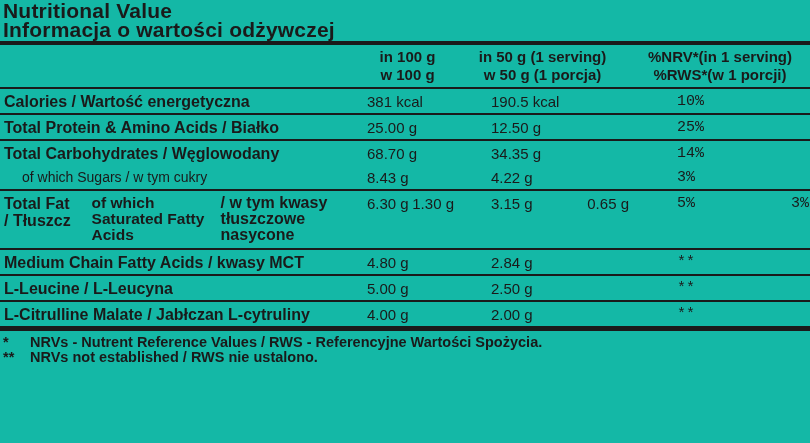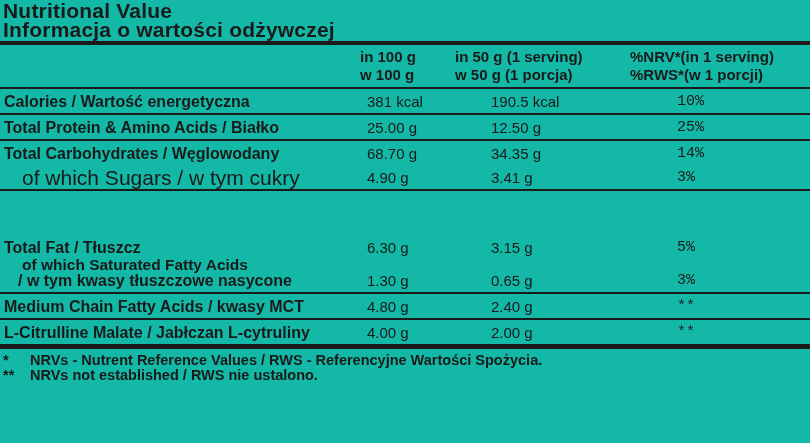--- a/index.html
+++ b/index.html
@@ -25,44 +25,44 @@
     margin-top:2px;
     border-top:4px solid #1a1a1a;
   }
   col.c-label { width:360px; }
   col.c-100  { width:95px;  }
   col.c-50   { width:175px; }
   col.c-nrv  { width:180px; }
 
   th {
     font-weight:bold; font-size:15px; line-height:18px;
-    text-align:left; vertical-align:middle;
+    text-align:center; vertical-align:middle;
     padding:3px 0 3px 0;
     border-bottom:2px solid #1a1a1a;
   }
   td { vertical-align:middle; }
   td.lbl {
     font-weight:bold; font-size:16px; line-height:17px;
     padding:4px 0 3px 4px;
   }
-  td.lbl.indent { font-weight:normal; font-size:21px; padding-left:22px; }
+  td.lbl.indent { font-weight:normal; font-size:14px; padding-left:22px; }
   td.v { font-size:15px; line-height:17px; padding-top:4px; padding-bottom:3px; }
   td.v100 { padding-left:7px;  }
   td.v50  { padding-left:36px; }
   td.vnrv { padding-left:47px;font-family:Liberation Mono, monospace; }
 
   tr.r   td { border-bottom:2px solid #1a1a1a; }
   tr.r-noline td { border-bottom:none; }
   tr.r-thick  td { border-bottom:5px solid #1a1a1a; }
 
   
   tr.fat td { vertical-align:top; }
   .stack {
     height:50px;
-    display:flex; flex-direction:column; justify-content:space-between;margin-top:44px;
+    display:flex; justify-content:space-between;
   }
   .fat-l1 { font-weight:bold; font-size:16px;  line-height:17px; }
   .fat-l2 { font-weight:bold; font-size:15.5px; line-height:16px; padding-left:18px; }
   .fat-l3 { font-weight:bold; font-size:16px; line-height:16px; padding-left:14px; }
 
   td.section {
     font-weight:bold; font-size:16px; line-height:17px;
     padding:3px 0 2px 4px;
     border-bottom:3px solid #1a1a1a;
   }
@@ -125,22 +125,22 @@
         <td class="v vnrv">25%</td>
       </tr>
       <tr class="r-noline">
         <td class="lbl">Total Carbohydrates / Węglowodany</td>
         <td class="v v100">68.70 g</td>
         <td class="v v50">34.35 g</td>
         <td class="v vnrv">14%</td>
       </tr>
       <tr class="r">
         <td class="lbl indent">of which Sugars / w tym cukry</td>
-        <td class="v v100">4.90 g</td>
-        <td class="v v50">3.41 g</td>
+        <td class="v v100">8.43 g</td>
+        <td class="v v50">4.22 g</td>
         <td class="v vnrv">3%</td>
       </tr>
       <tr class="r fat">
         <td class="lbl">
           <div class="stack">
             <div class="fat-l1">Total Fat / Tłuszcz</div>
             <div class="fat-l2">of which Saturated Fatty Acids</div>
             <div class="fat-l3">/ w tym kwasy tłuszczowe nasycone</div>
           </div>
         </td>
@@ -159,21 +159,27 @@
         <td class="v vnrv">
           <div class="stack">
             <div>5%</div>
             <div>3%</div>
           </div>
         </td>
       </tr>
       <tr class="r">
         <td class="lbl">Medium Chain Fatty Acids / kwasy MCT</td>
         <td class="v v100">4.80 g</td>
-        <td class="v v50">2.40 g</td>
+        <td class="v v50">2.84 g</td>
+        <td class="v vnrv">**</td>
+      </tr>
+      <tr class="r">
+        <td class="lbl">L-Leucine / L-Leucyna</td>
+        <td class="v v100">5.00 g</td>
+        <td class="v v50">2.50 g</td>
         <td class="v vnrv">**</td>
       </tr>
       <tr class="r-thick">
         <td class="lbl">L-Citrulline Malate / Jabłczan L-cytruliny</td>
         <td class="v v100">4.00 g</td>
         <td class="v v50">2.00 g</td>
         <td class="v vnrv">**</td>
       </tr>
     </tbody>
   </table>

